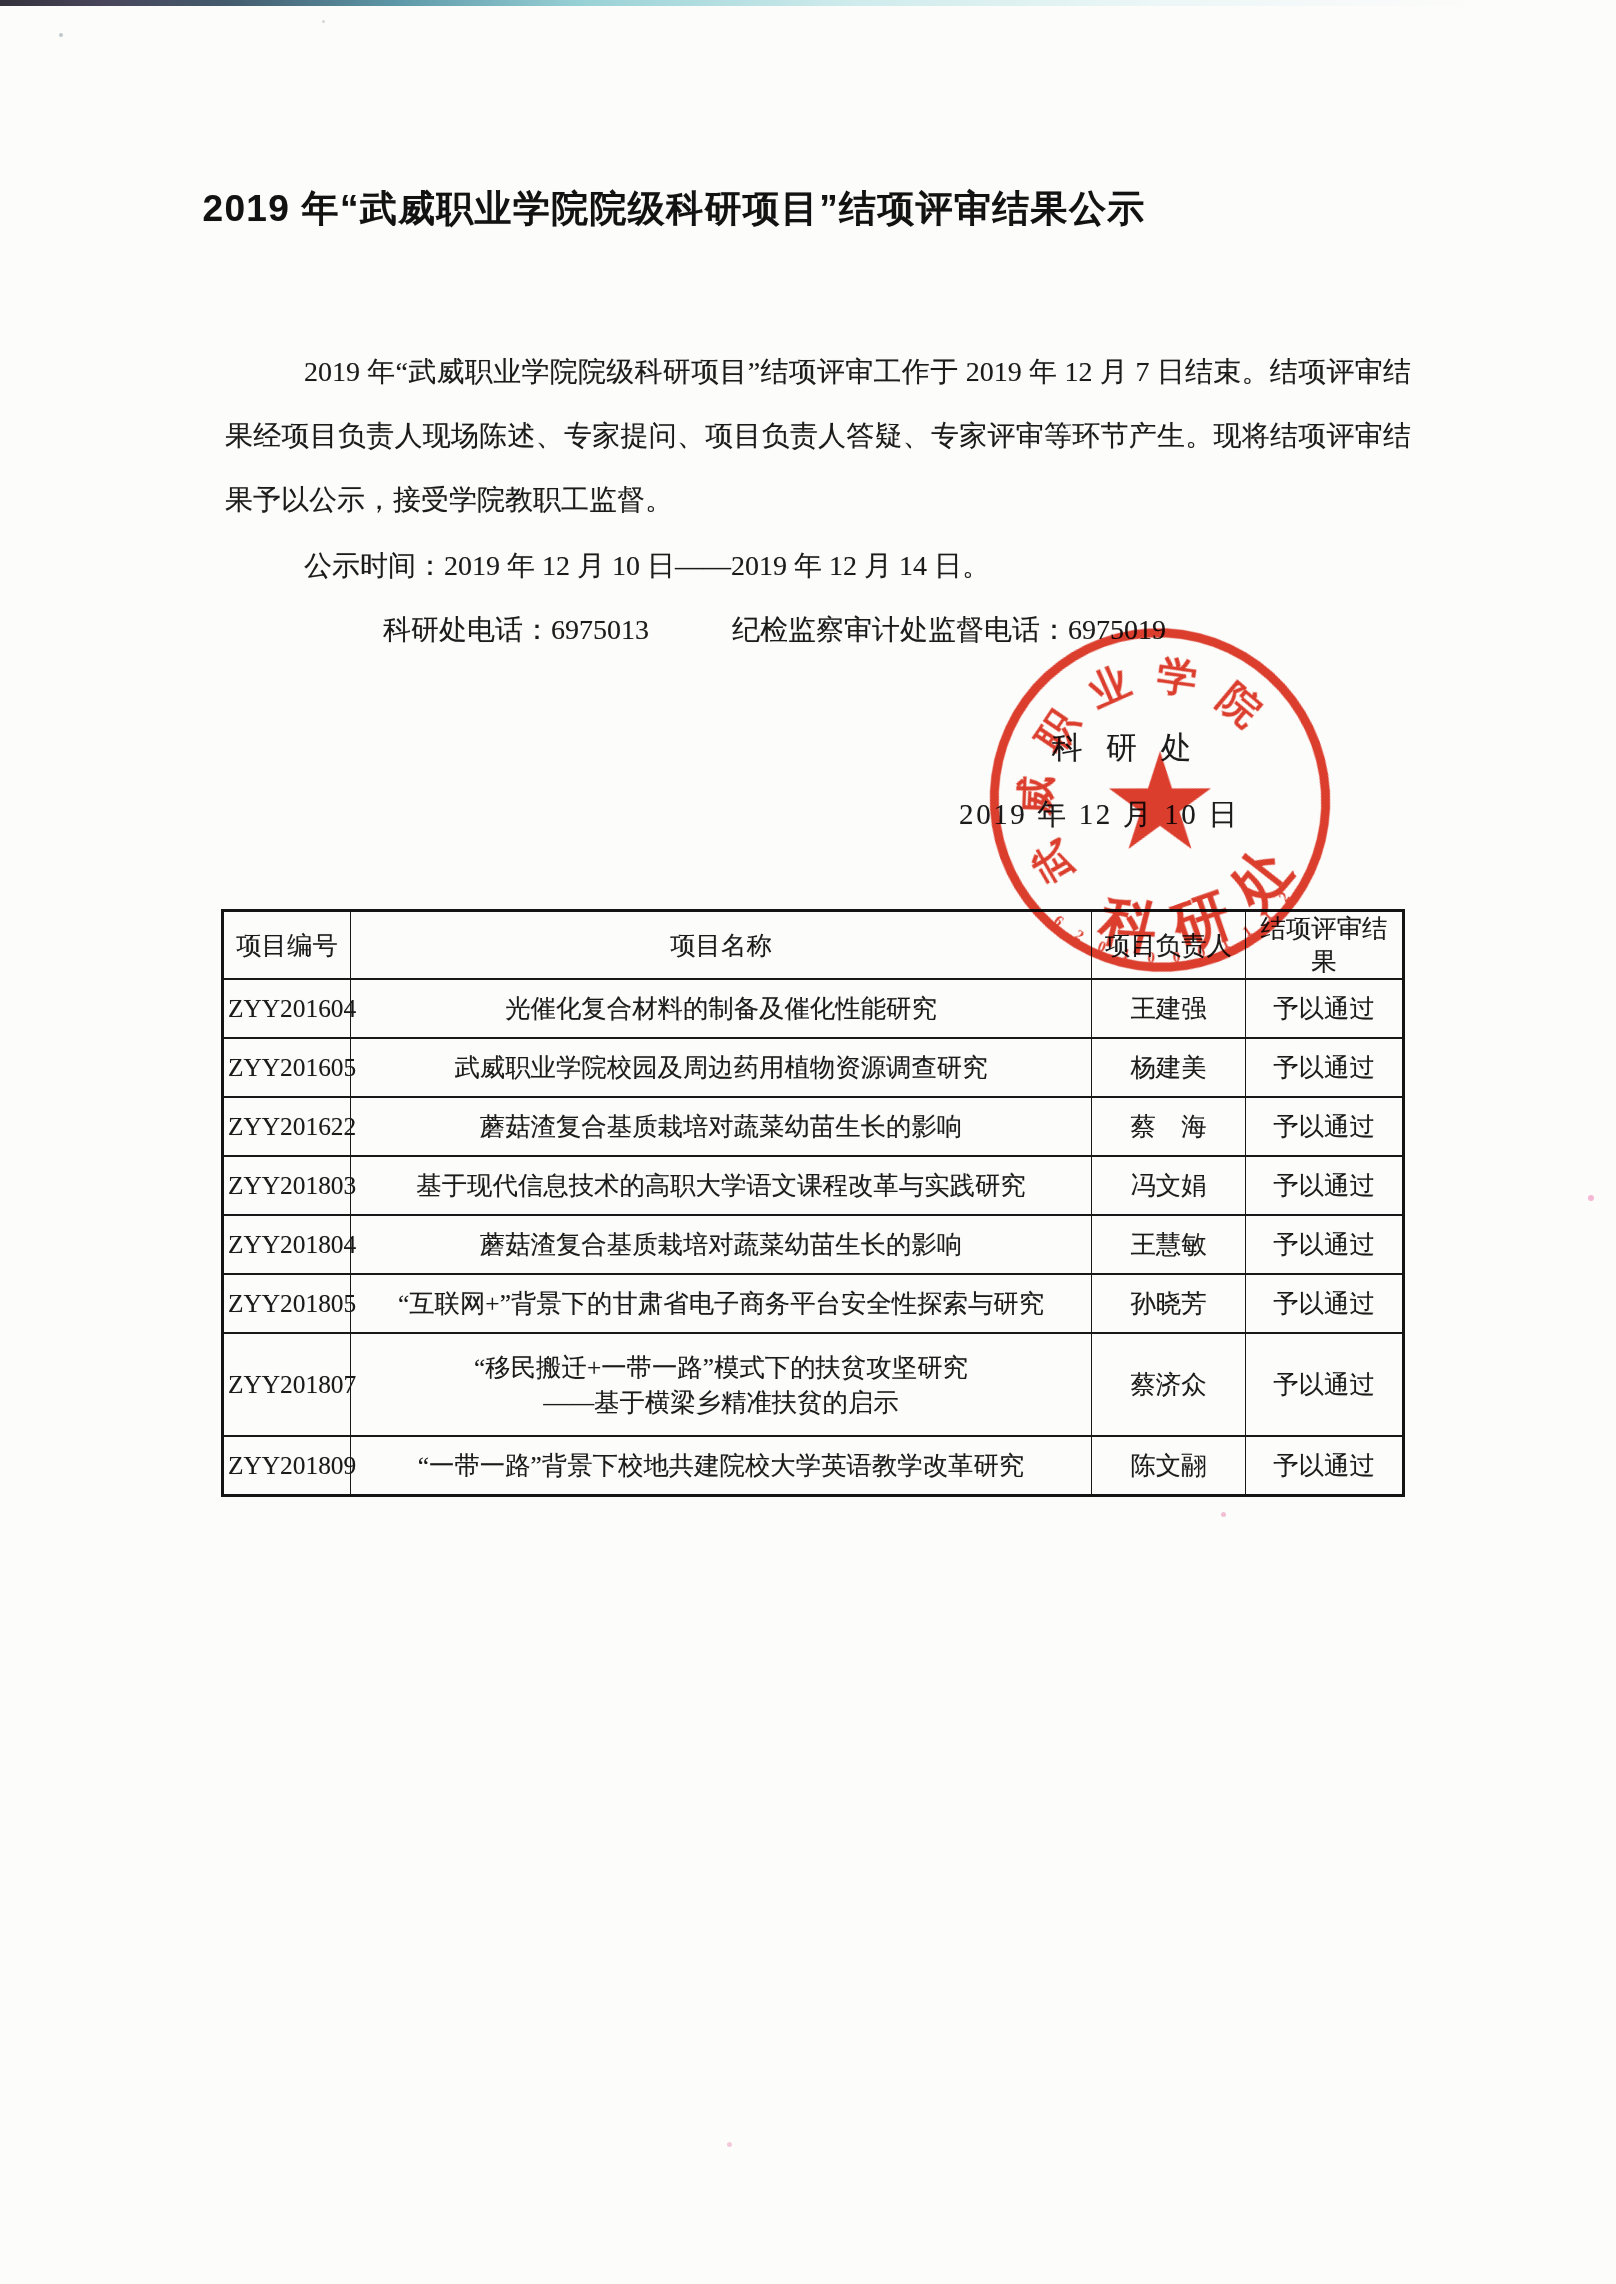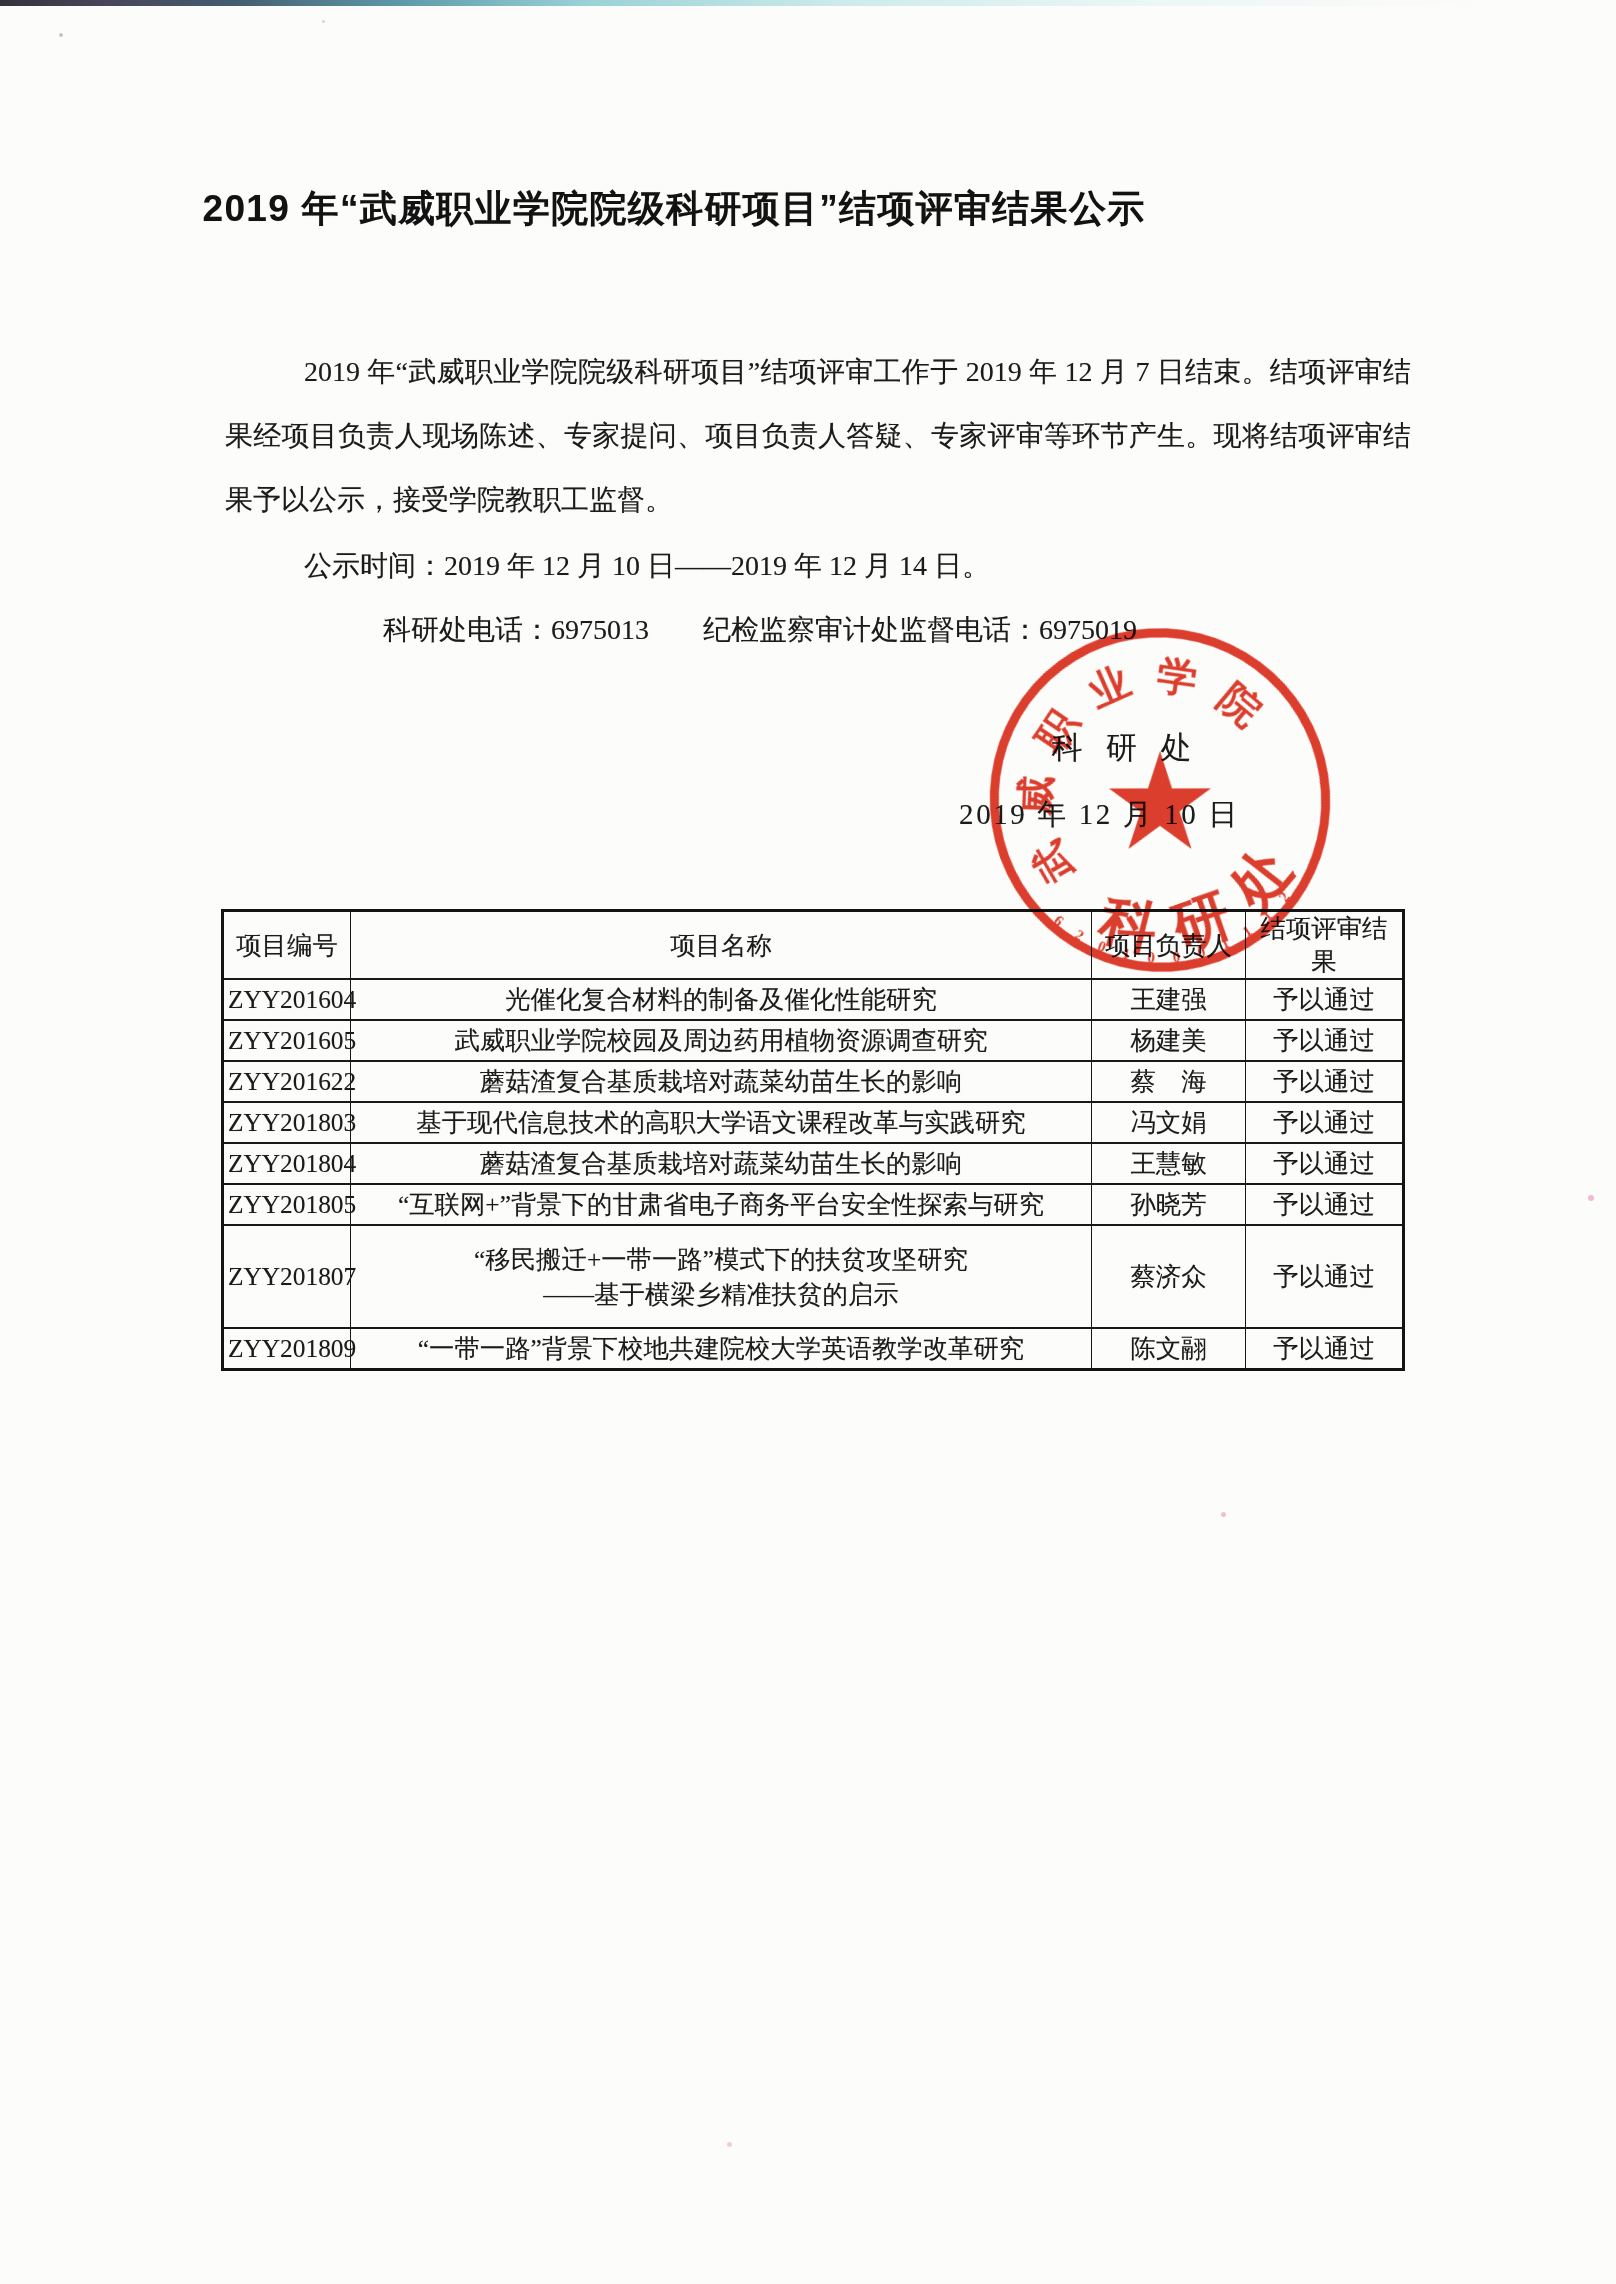--- a/index.html
+++ b/index.html
@@ -35,21 +35,21 @@
     font-family:"Liberation Sans","DejaVu Sans",sans-serif;
     font-weight:900; font-size:37px; letter-spacing:1.3px;
     color:#121212;
   }
 
   
   .body-block{ position:absolute; left:225px; width:1186px; font-size:28px; line-height:64px; }
   .para{ top:340px; text-align:justify; text-indent:79px; }
   .line-notice{ top:534px; text-indent:79px; }
   .line-phones{ top:598px; text-indent:79px; white-space:nowrap; }
-  .phone-left{ display:inline-block; margin-right:54px; }
+  .phone-left{ display:inline-block; margin-right:83px; }
 
   
   .seal-group{
     position:absolute; left:1160px; top:800px; width:0; height:0;
     transform:rotate(-20deg);
     mix-blend-mode:multiply; opacity:.93;
     filter:blur(0.3px);
     z-index:50;
   }
   .seal-ring{
@@ -89,21 +89,21 @@
   }
   .results-table col.c1{width:128px;}
   .results-table col.c2{width:741px;}
   .results-table col.c3{width:154px;}
   .results-table col.c4{width:158px;}
   .results-table th,.results-table td{
     border:1.6px solid #181818;
     border-top-width:2.9px; border-bottom-width:2.9px;
     text-align:center; vertical-align:middle;
     font-weight:normal; padding:0 3.9px;
-    height:41px; line-height:1.3;
+    height:59px; line-height:1.3;
   }
   .results-table{ border:3.3px solid #141414; }
   .results-table tr.tall th,.results-table tr.tall td{ height:103px; }
   .results-table .name-line2{ margin-top:2px; }
 </style>
 </head>
 <body>
 
 <div class="scan-band"></div>
 <div class="speck" style="left:59px;top:33px;width:3.9px;height:3.9px;background:#9aa4aa;opacity:.6;"></div>

